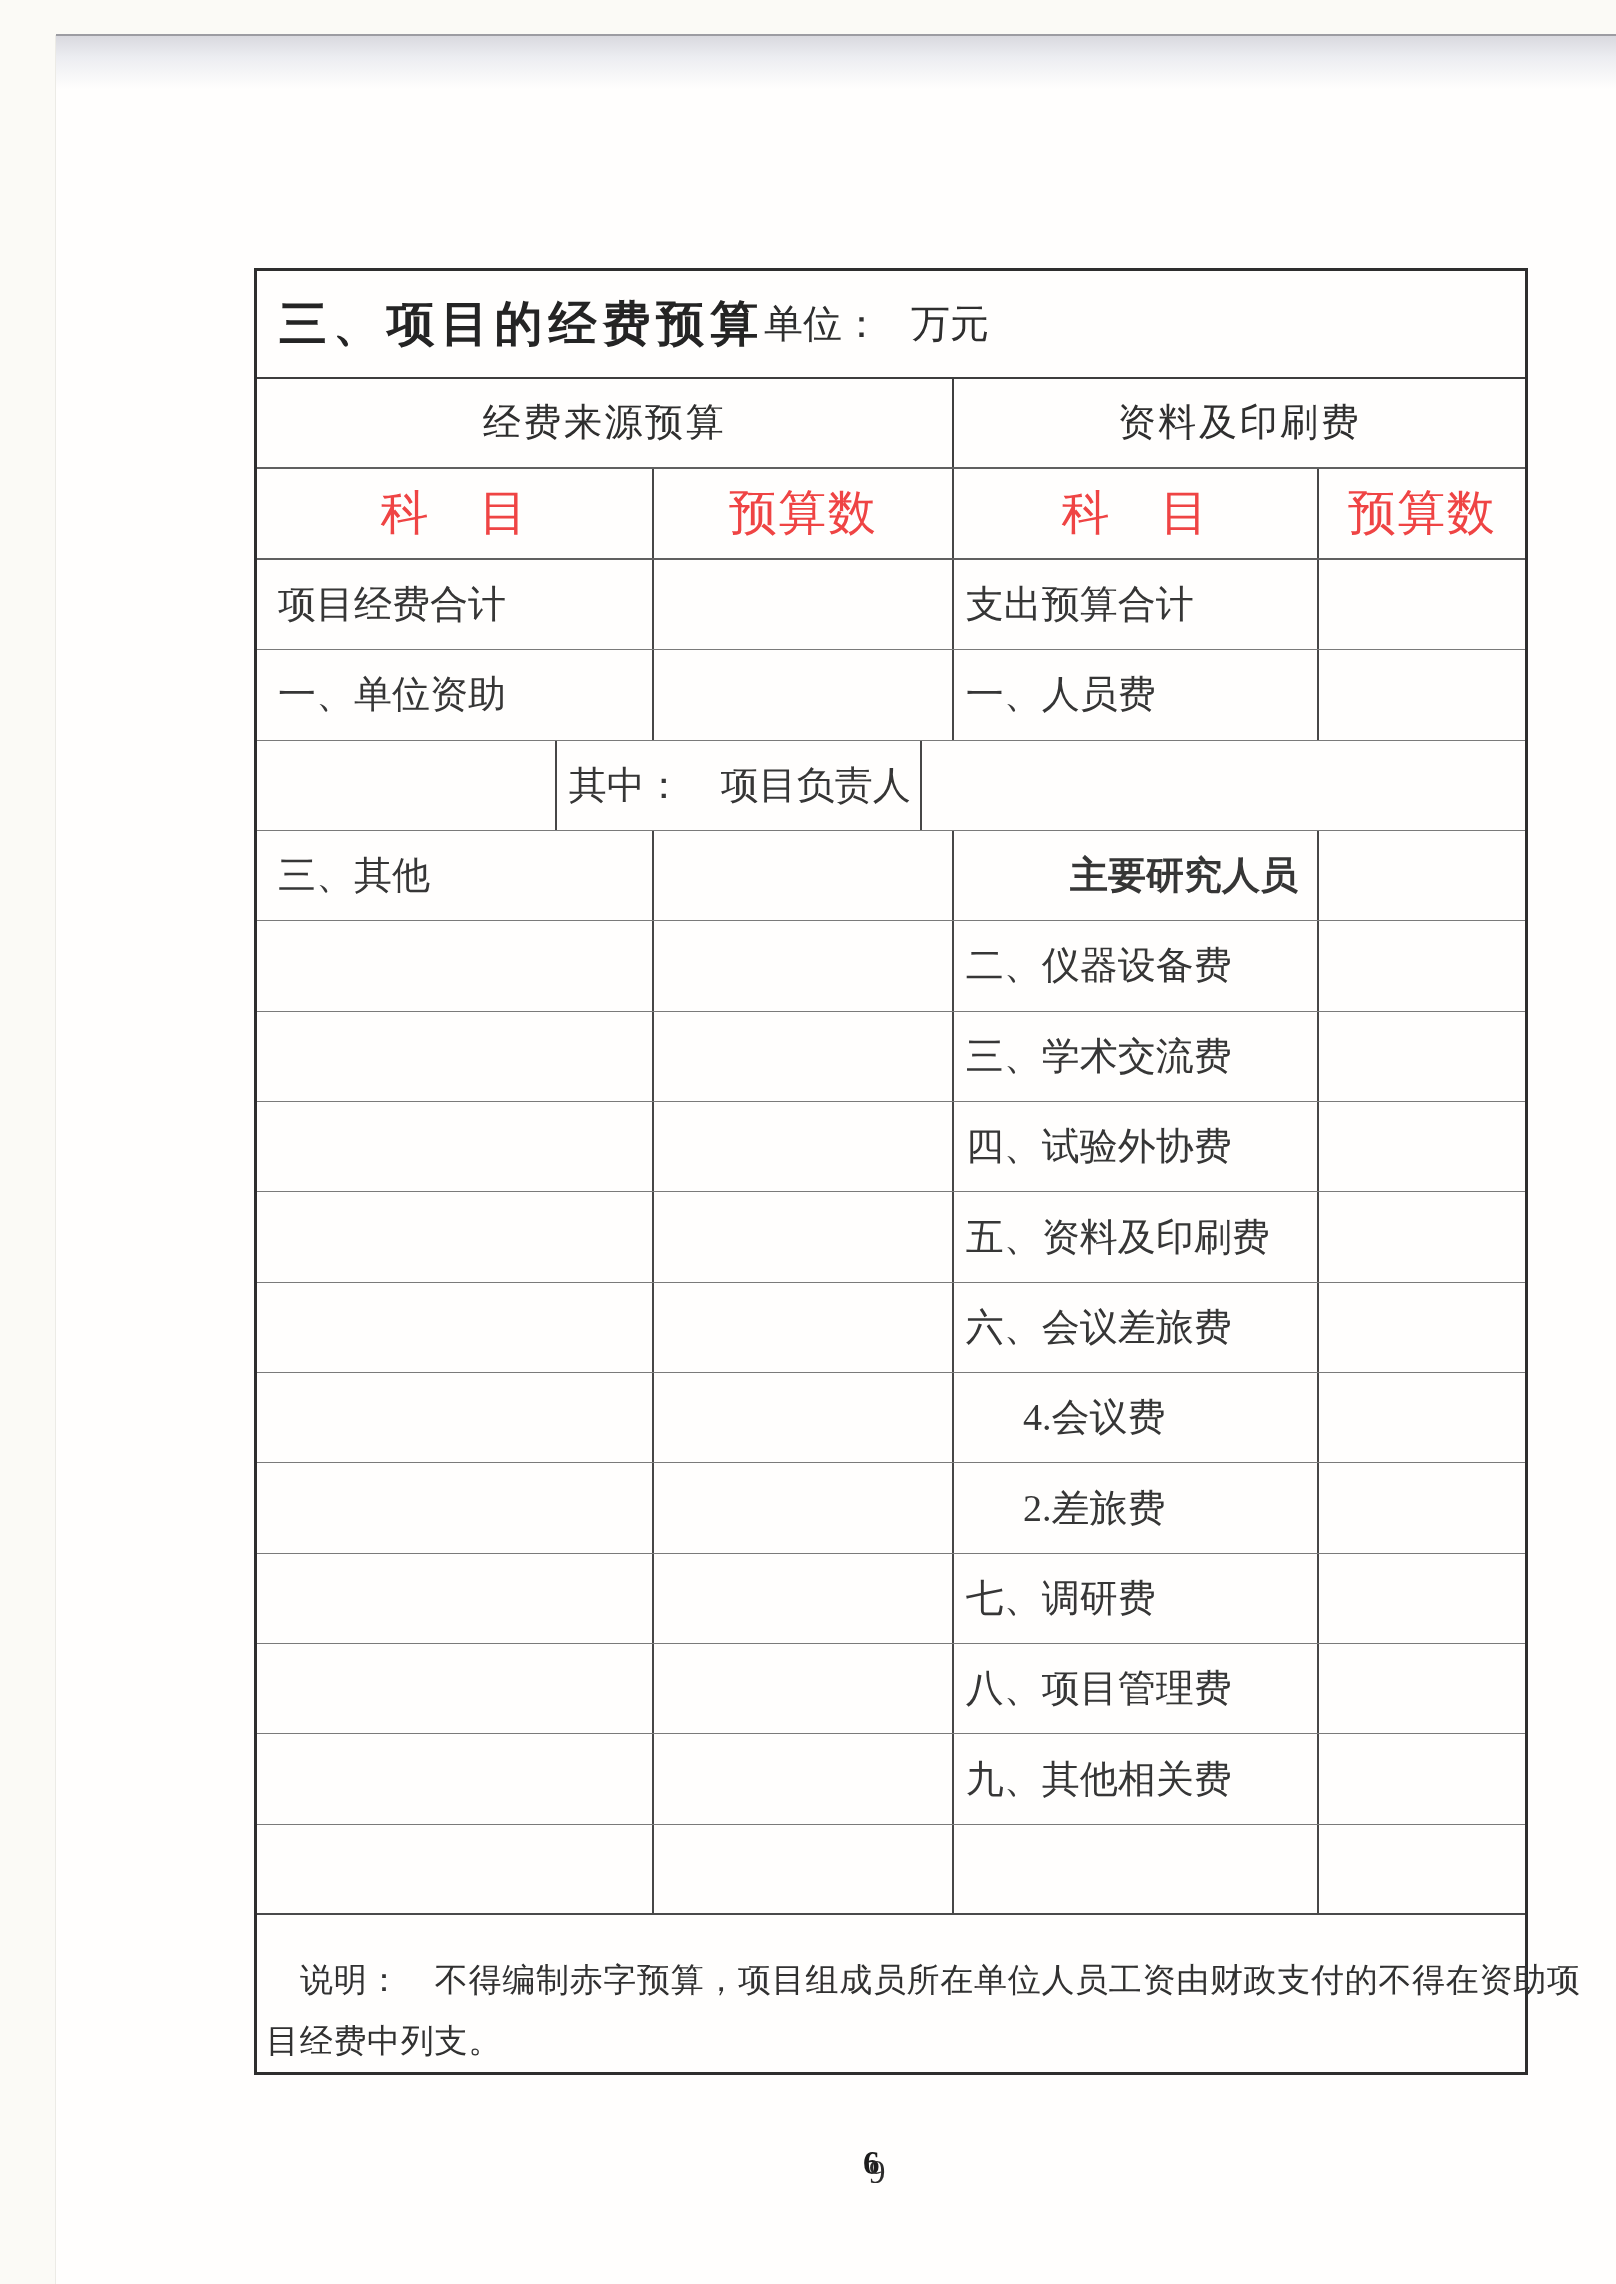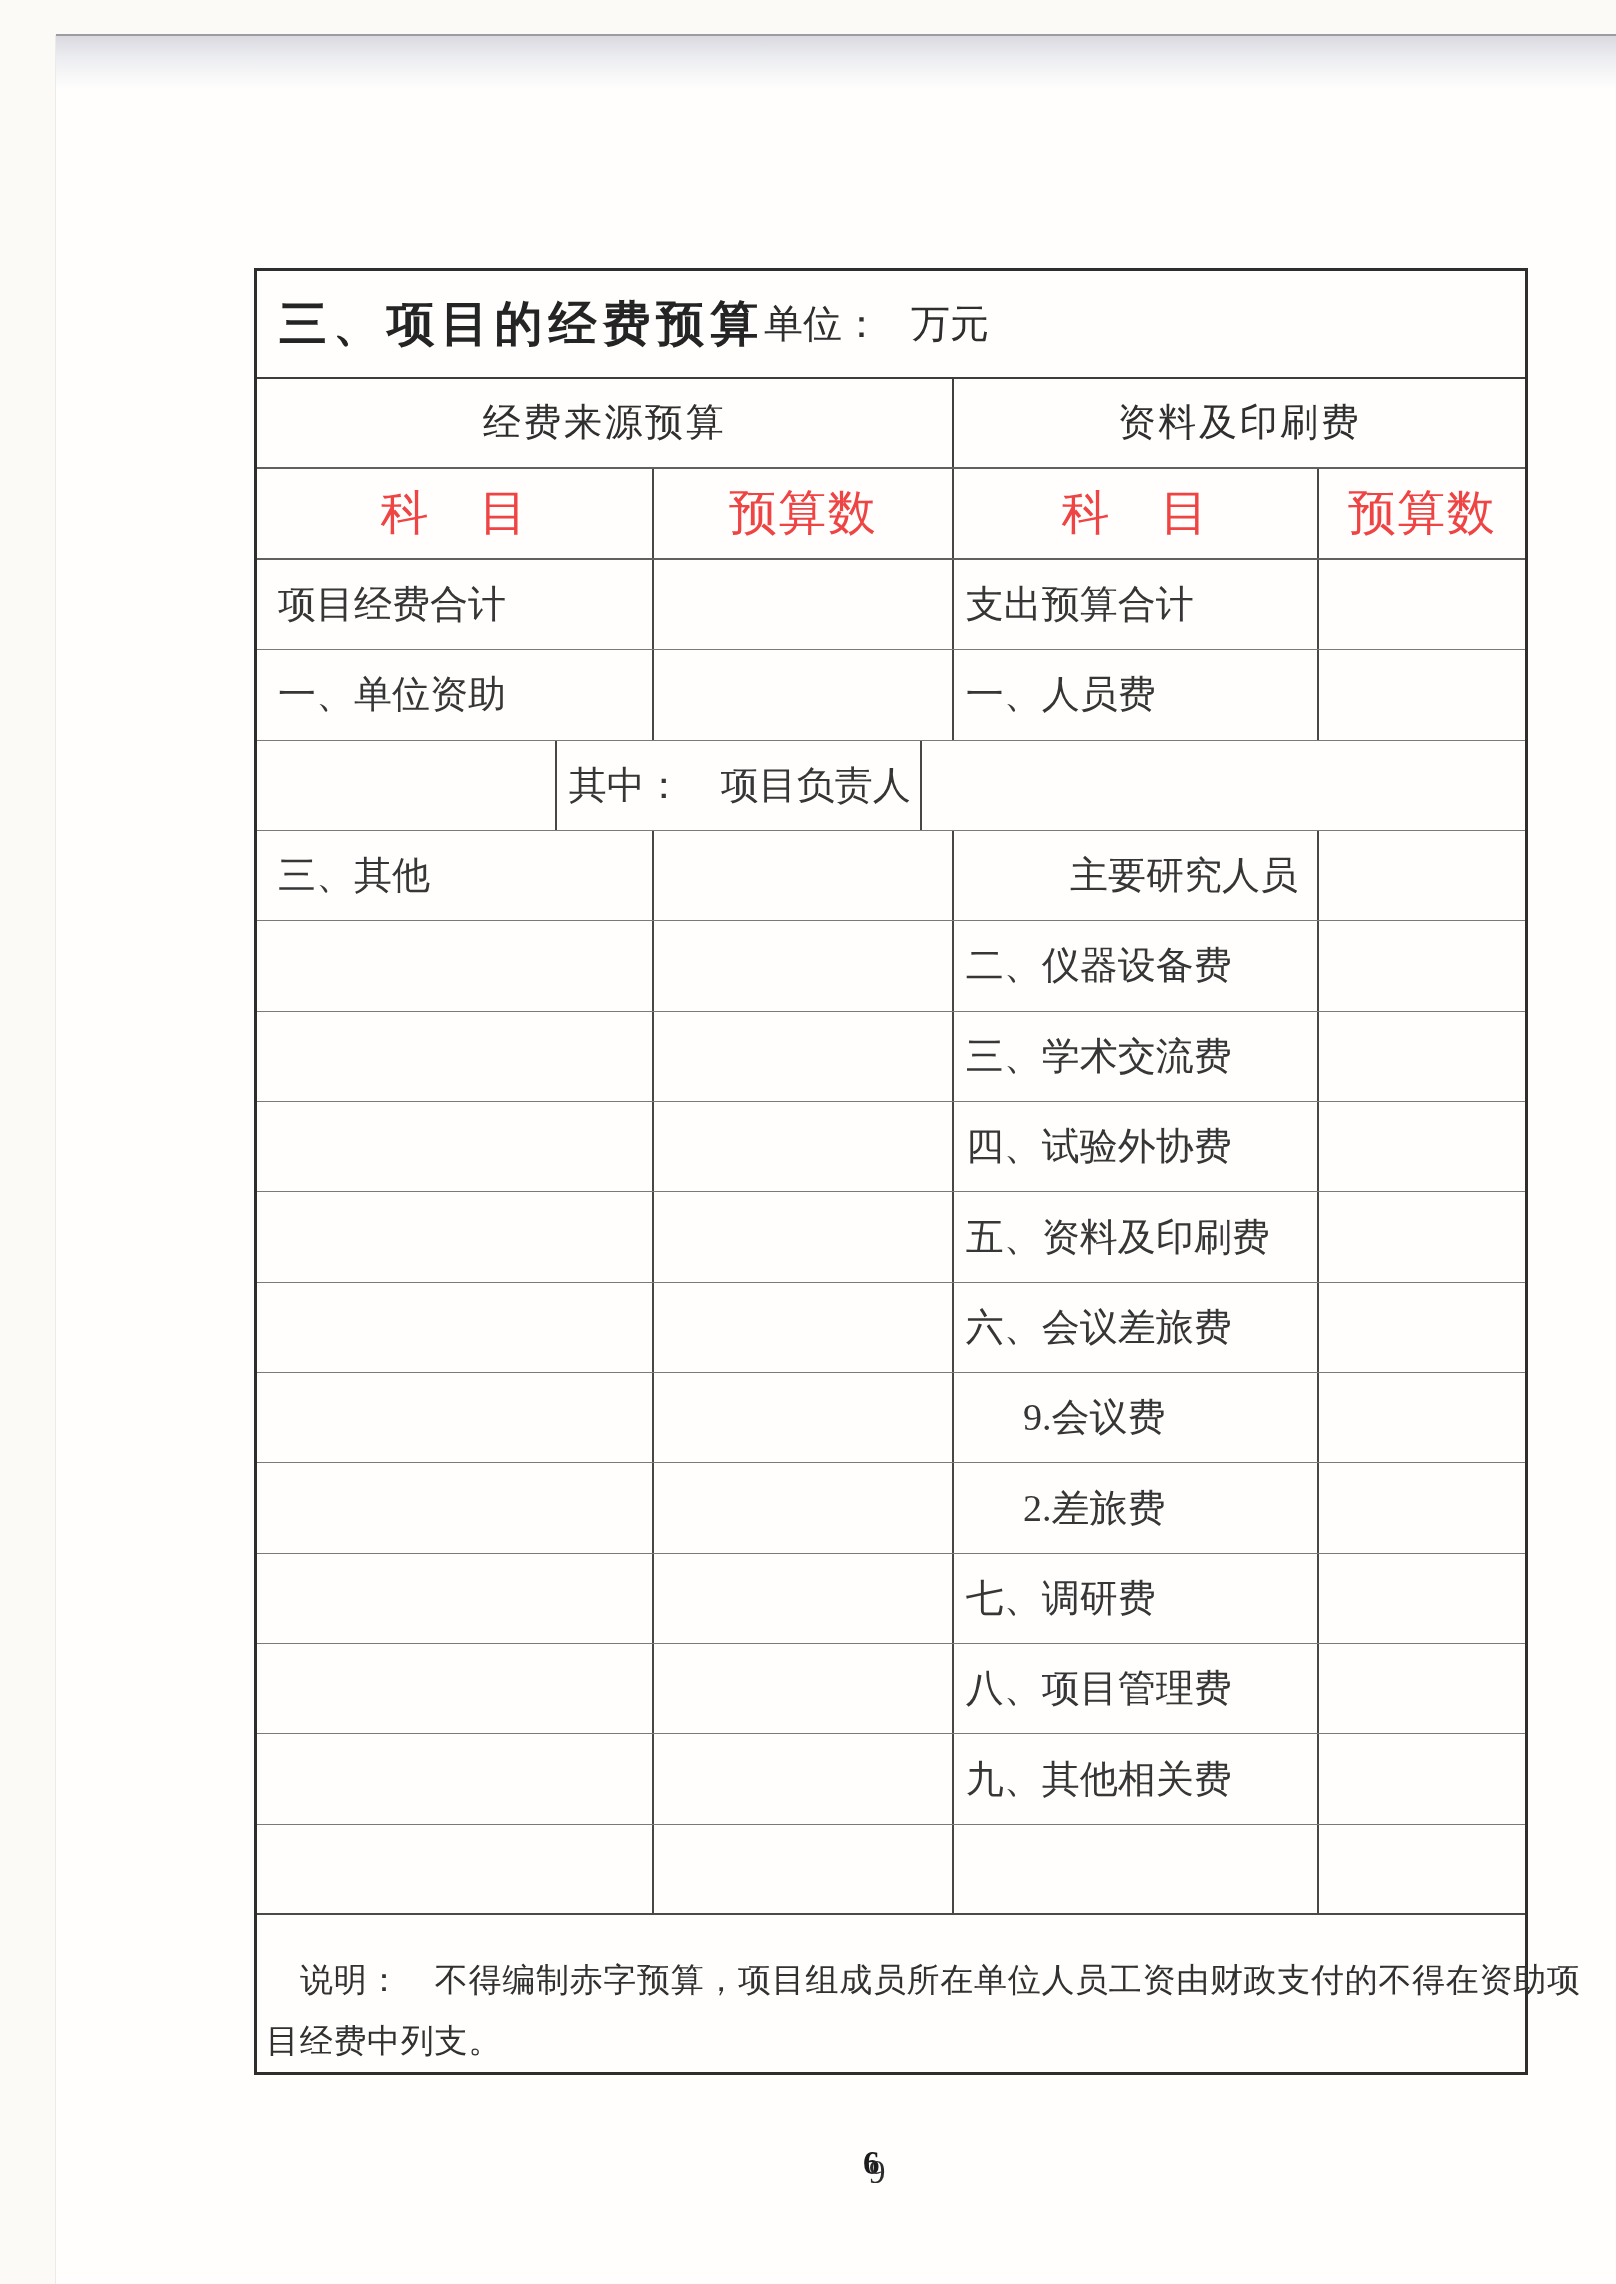--- a/index.html
+++ b/index.html
@@ -44,21 +44,21 @@
   .w4{flex:1;}
 
   .data-row{height:91px;display:flex;box-sizing:border-box;border-bottom:1.3px solid #7a7a7a;}
   .data-row.last{border-bottom:2px solid #4a4a4a;}
   .cell{box-sizing:border-box;display:flex;align-items:center;font-size:38px;color:#363636;white-space:nowrap;overflow:hidden;}
   .cell.c1{width:397px;border-right:2px solid #474747;padding-left:21px;}
   .cell.c2{width:300px;border-right:2px solid #474747;}
   .cell.c3{width:365px;border-right:2px solid #474747;padding-left:11.7px;}
   .cell.c4{flex:1;}
   .indent-md{padding-left:69px !important;}
-  .indent-lg{padding-left:116px !important;}
+  .indent-lg{padding-left:116px !important;font-weight:bold;}
 
   .note-row{flex:1;box-sizing:border-box;padding:35px 9px 0 9px;font-size:33px;line-height:61px;color:#313131;}
   .note-line1{padding-left:34px;letter-spacing:0.7px;white-space:nowrap;}
   .note-line2{letter-spacing:0.7px;}
 
   .page-num{position:absolute;left:863px;top:2145px;width:46px;height:52px;font-size:33px;color:#1c1c1c;}
   .pn-front{position:absolute;left:0;top:0;font-weight:bold;}
   .pn-back{position:absolute;left:5.9px;top:9px;color:#2b2b2b;}
 </style>
 </head>
@@ -223,21 +223,21 @@
   </div>
 
   <div class="data-row">
     <div class="cell c1">
         <span></span>
       </div>
     <div class="cell c2">
         <span></span>
       </div>
     <div class="cell c3 indent-md">
-        <span>9.会议费</span>
+        <span>4.会议费</span>
       </div>
     <div class="cell c4">
         <span></span>
       </div>
   </div>
 
   <div class="data-row">
     <div class="cell c1">
         <span></span>
       </div>

